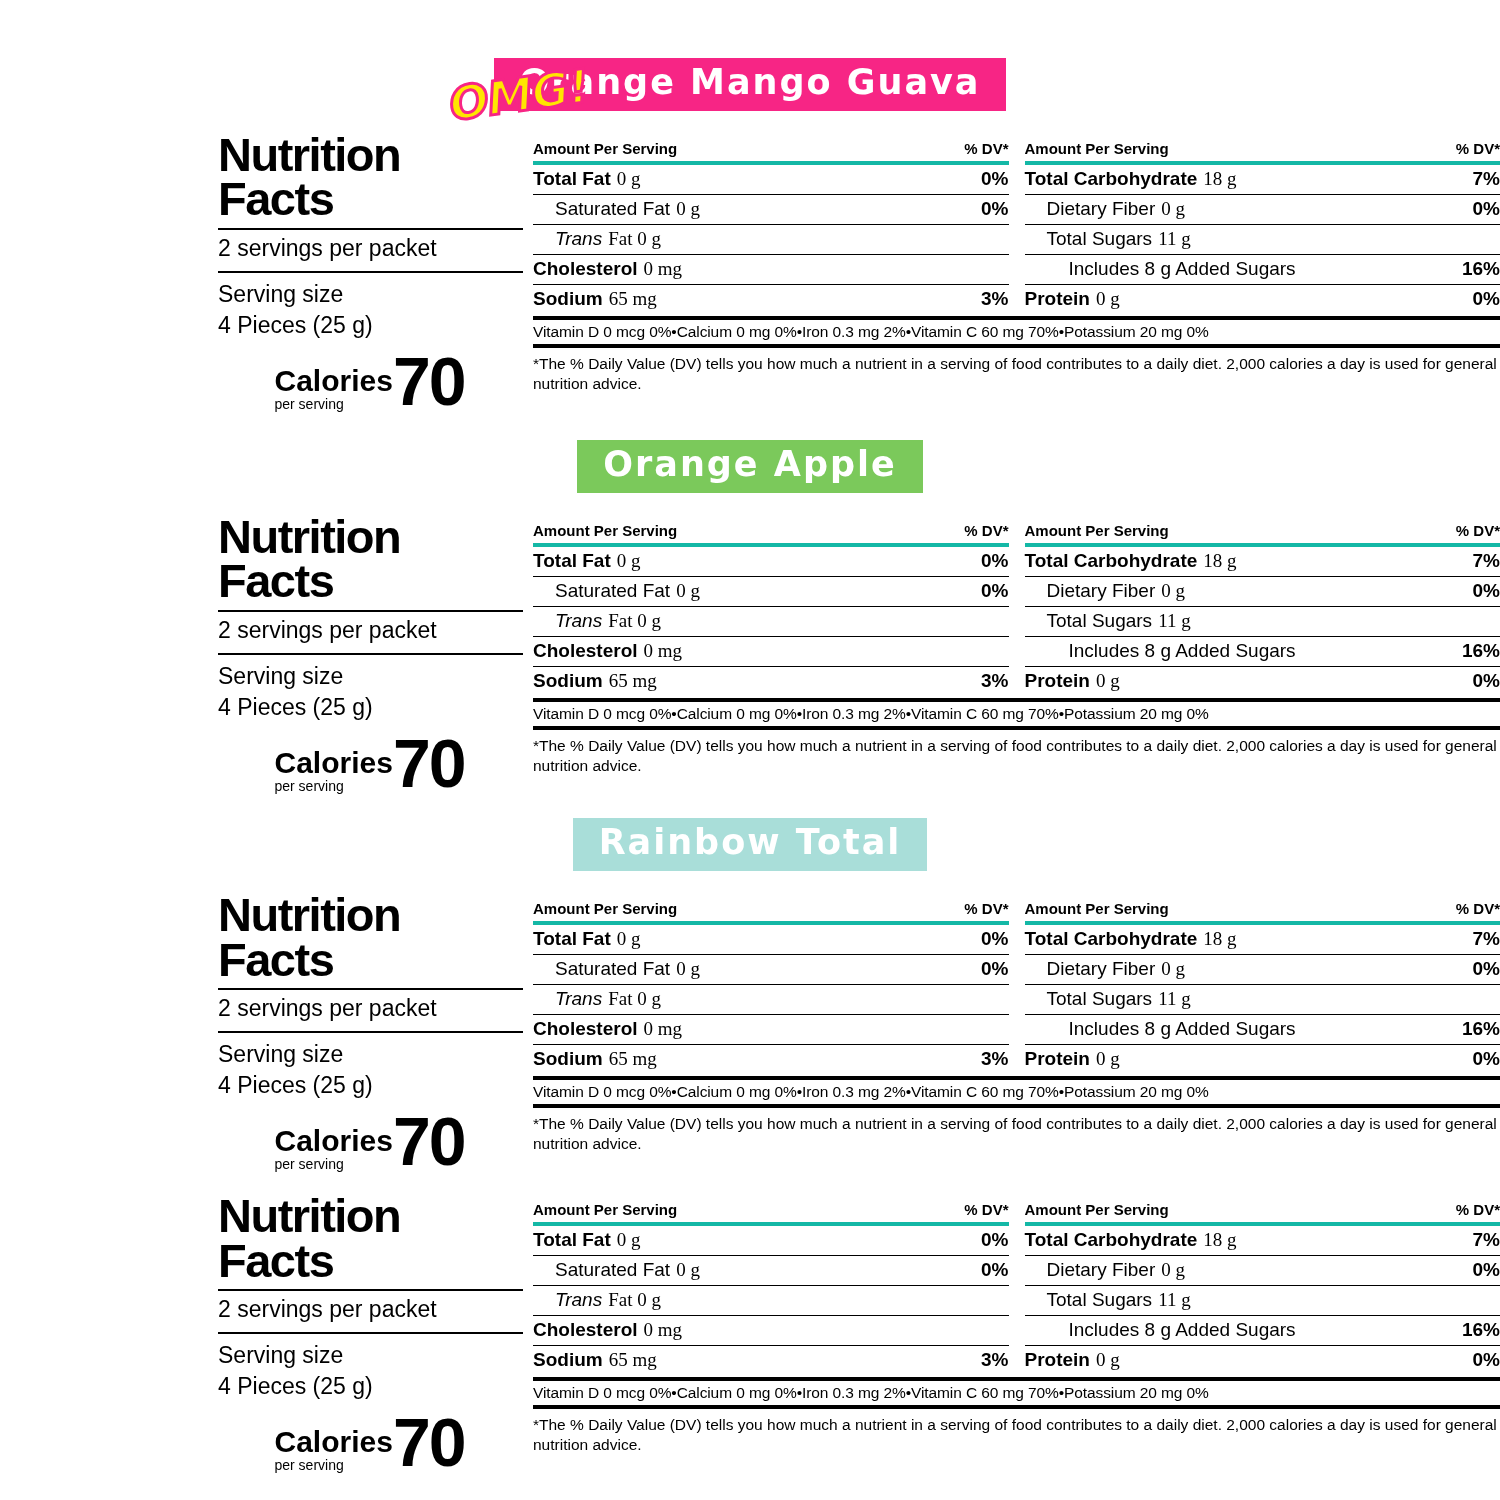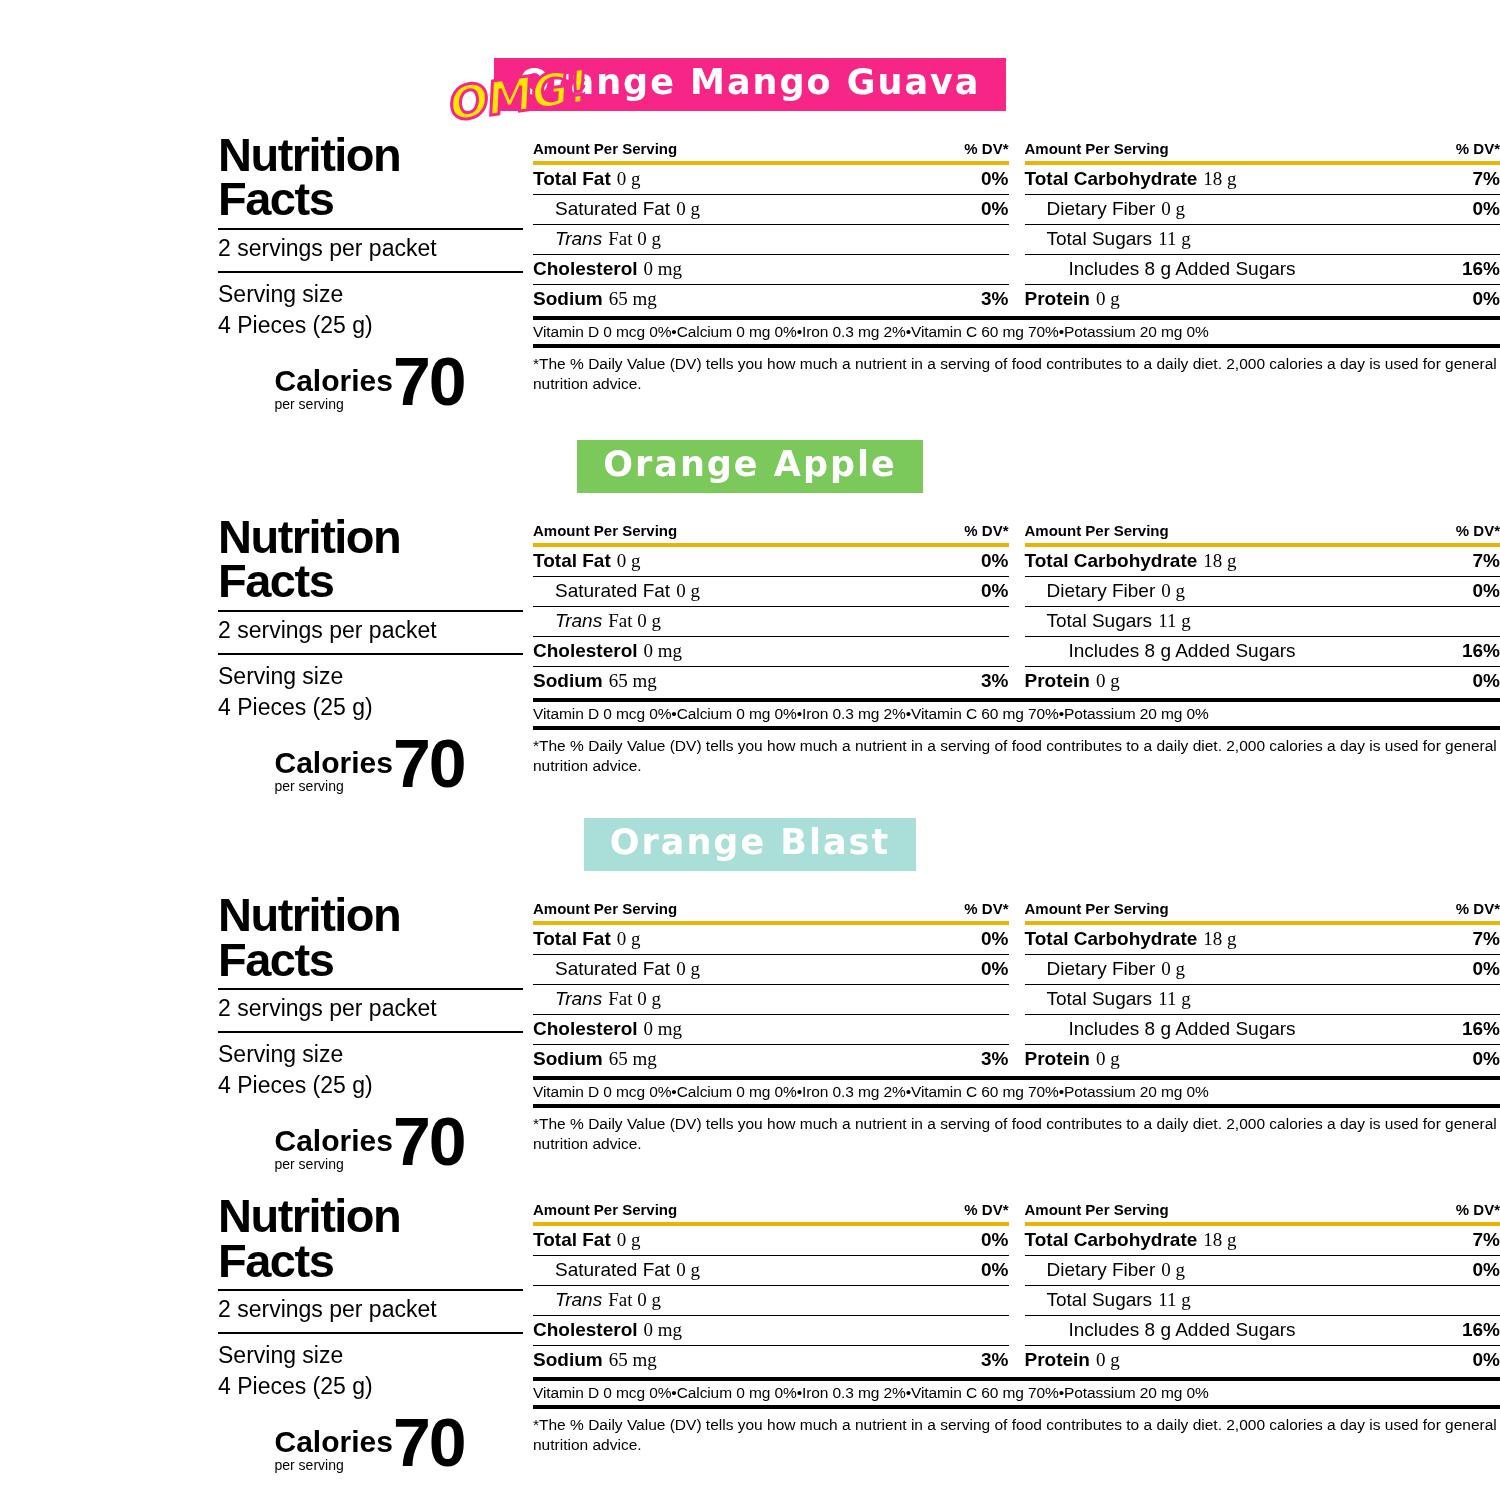--- a/index.html
+++ b/index.html
@@ -147,21 +147,21 @@
   table.nt td {
     padding: 3px 0 4px 0;
     vertical-align: bottom;
   }
   .hdr td {
     font-size: 15px;
     font-weight: bold;
     padding-bottom: 2px;
   }
   .b-thick {
-    border-bottom: 4px solid #eab308;
+    border-bottom: 4px solid #14b8a6;
   }
   .b-thin {
     border-bottom: 1.5px solid #000;
   }
   .nm {
     text-align: left;
   }
   .dv {
     text-align: right;
     font-weight: bold;
@@ -409,21 +409,21 @@
         <span>•</span>
         <span>Vitamin C 60 mg 70%</span>
         <span>•</span>
         <span>Potassium 20 mg  0%</span>
       </div>
       <div class="footnote">*The % Daily Value (DV) tells you how much a nutrient in a serving of food contributes to a daily diet. 2,000 calories a day is used for general nutrition advice.</div>
     </div>
   </div>
 
   <div class="banner-row" style="margin-top:24px;">
-    <span class="banner banner-rainbow">Orange Blast</span>
+    <span class="banner banner-rainbow">Rainbow Total</span>
   </div>
 
   <div class="nf-block" style="margin-top:22px;">
     <div class="nf-left">
       <div class="nf-title">
         <div>Nutrition</div>
         <div>Facts</div>
       </div>
       <div class="rule-thin"></div>
       <div class="nf-servings">2 servings per packet</div>

